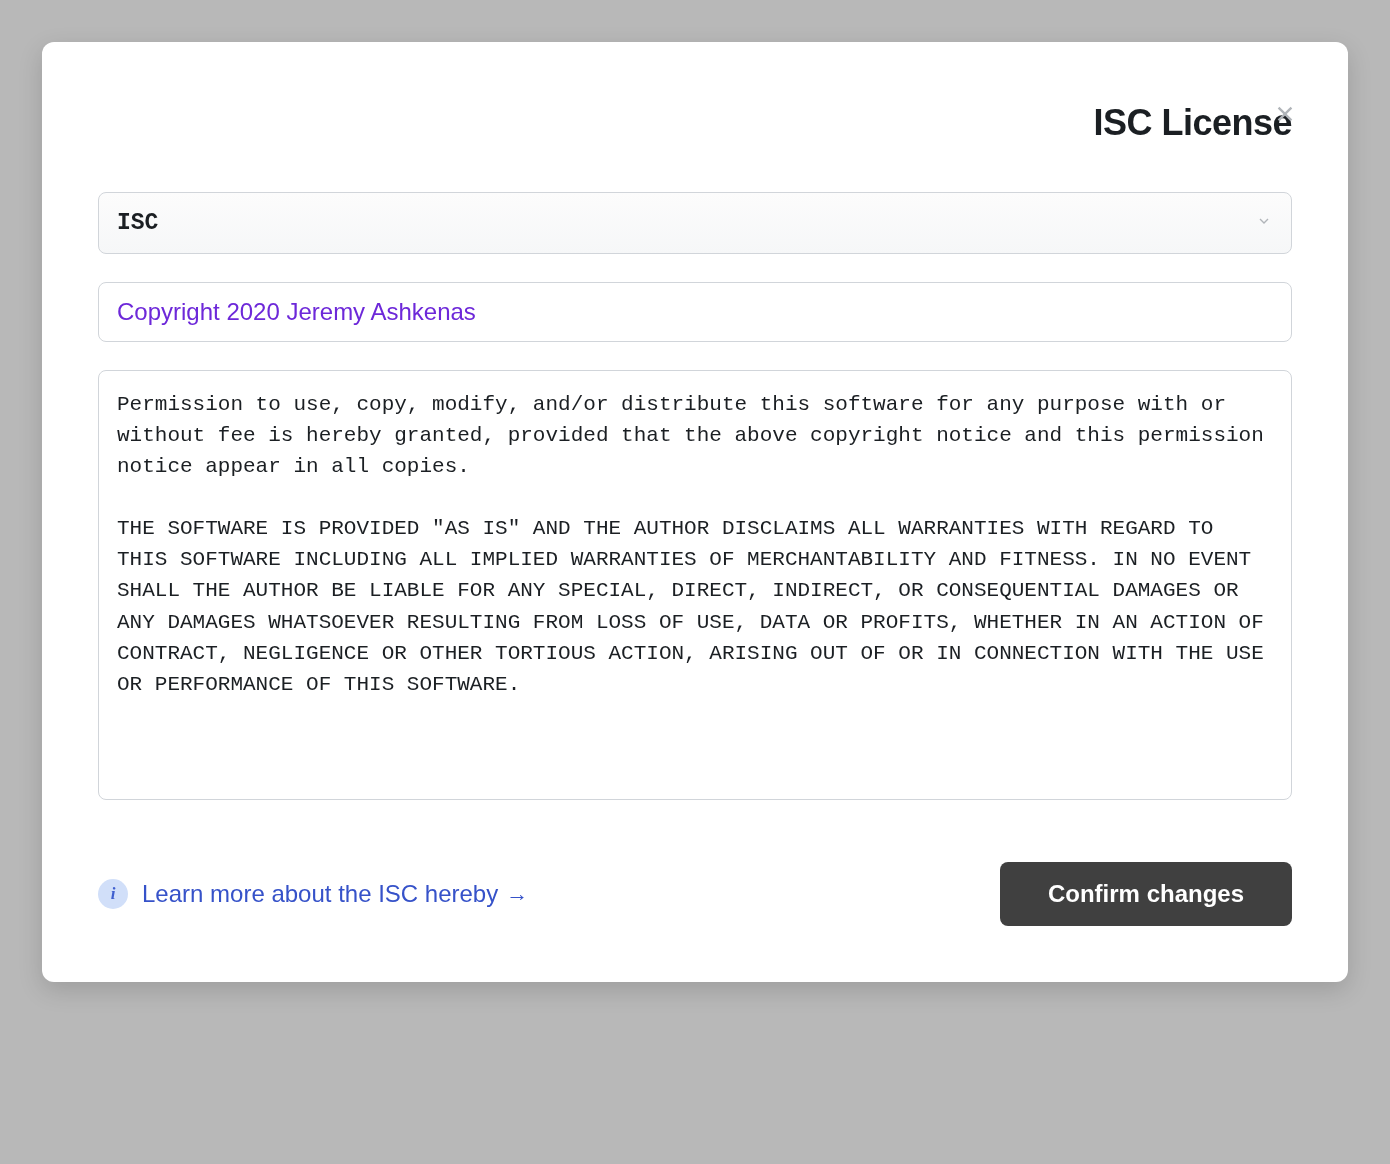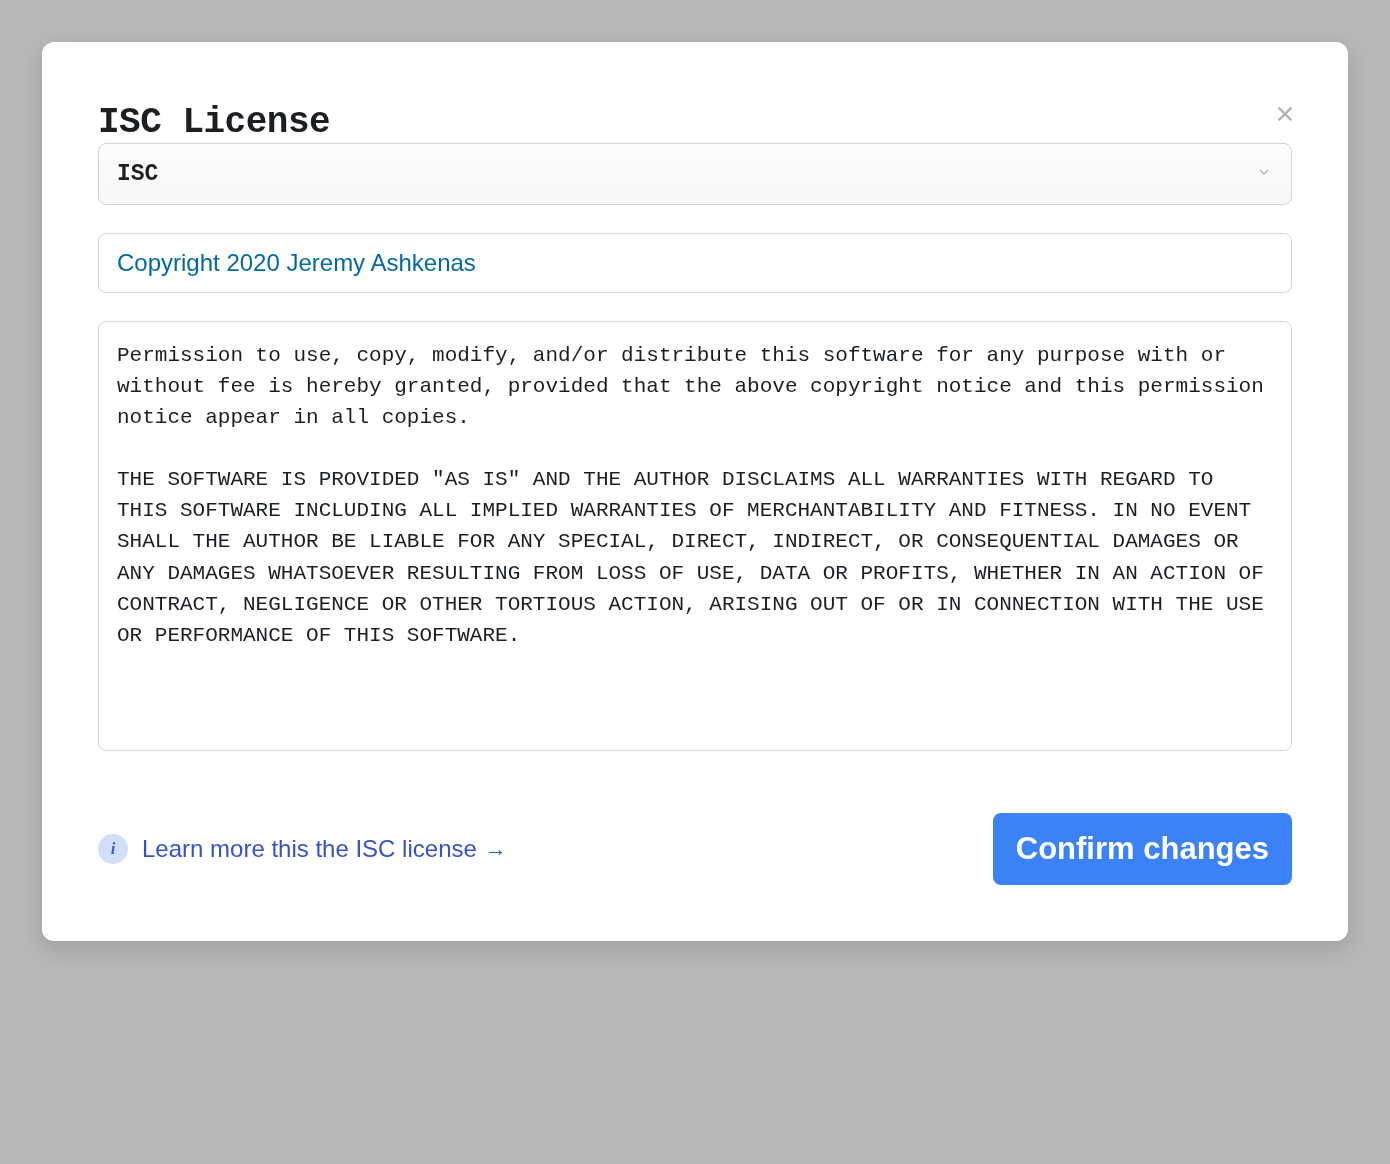--- a/index.html
+++ b/index.html
@@ -16,23 +16,23 @@
     }
     .modal {
       background: #ffffff;
       border-radius: 12px;
       padding: 60px 56px 56px 56px;
       box-shadow: 0 8px 24px rgba(0,0,0,0.15);
       position: relative;
     }
     .modal-header {
       display: flex;
-      justify-content: flex-start;
+      justify-content: flex-end;
       align-items: flex-start;
-      font-family: Liberation Mono, monospace;
+      margin-bottom: 48px;
     }
     .modal-title {
       font-size: 36px;
       font-weight: 700;
       color: #1b1f23;
       letter-spacing: -0.5px;
     }
     .close-btn {
       background: none;
       border: none;
@@ -79,21 +79,21 @@
       width: 16px;
       height: 16px;
       stroke: #b0b4b9;
       stroke-width: 2;
       fill: none;
     }
     .text-input {
       width: 100%;
       padding: 15px 18px;
       font-size: 24px;
-      color: #0369a1;
+      color: #6d28d9;
       border: 1px solid #d1d5da;
       border-radius: 8px;
       background: #ffffff;
       margin-bottom: 28px;
     }
     .license-text {
       width: 100%;
       padding: 18px 18px 60px 18px;
       font-family: "SFMono-Regular", Consolas, "Liberation Mono", Menlo, monospace;
       font-size: 21px;
@@ -139,26 +139,26 @@
       color: #3652c9;
       font-size: 24px;
       font-weight: 400;
     }
     .info-link-arrow {
       color: #3652c9;
       font-size: 22px;
       margin-left: -6px;
     }
     .confirm-btn {
-      background: #3b82f6;
+      background: #404040;
       color: #ffffff;
       border: none;
       border-radius: 8px;
-      padding: 18px 23px;
-      font-size: 31px;
+      padding: 18px 48px;
+      font-size: 24px;
       font-weight: 600;
       cursor: pointer;
     }
   </style>
 </head>
 <body>
 
 <div class="modal">
 
   <div class="modal-header">
@@ -184,19 +184,19 @@
 
   <textarea class="license-text" style="">Permission to use, copy, modify, and/or distribute this software for any purpose with or without fee is hereby granted, provided that the above copyright notice and this permission notice appear in all copies.
 
 THE SOFTWARE IS PROVIDED "AS IS" AND THE AUTHOR DISCLAIMS ALL WARRANTIES WITH REGARD TO THIS SOFTWARE INCLUDING ALL IMPLIED WARRANTIES OF MERCHANTABILITY AND FITNESS. IN NO EVENT SHALL THE AUTHOR BE LIABLE FOR ANY SPECIAL, DIRECT, INDIRECT, OR CONSEQUENTIAL DAMAGES OR ANY DAMAGES WHATSOEVER RESULTING FROM LOSS OF USE, DATA OR PROFITS, WHETHER IN AN ACTION OF CONTRACT, NEGLIGENCE OR OTHER TORTIOUS ACTION, ARISING OUT OF OR IN CONNECTION WITH THE USE OR PERFORMANCE OF THIS SOFTWARE.</textarea>
 
   <div class="modal-footer">
     <a class="info-link">
       <span class="info-icon-circle">
           <span>i</span>
         </span>
-      <span class="info-link-text">Learn more this the ISC license</span>
+      <span class="info-link-text">Learn more about the ISC hereby</span>
       <span class="info-link-arrow">→</span>
     </a>
     <button class="confirm-btn">Confirm changes</button>
   </div>
 
 </div>
 
 </body></html>

